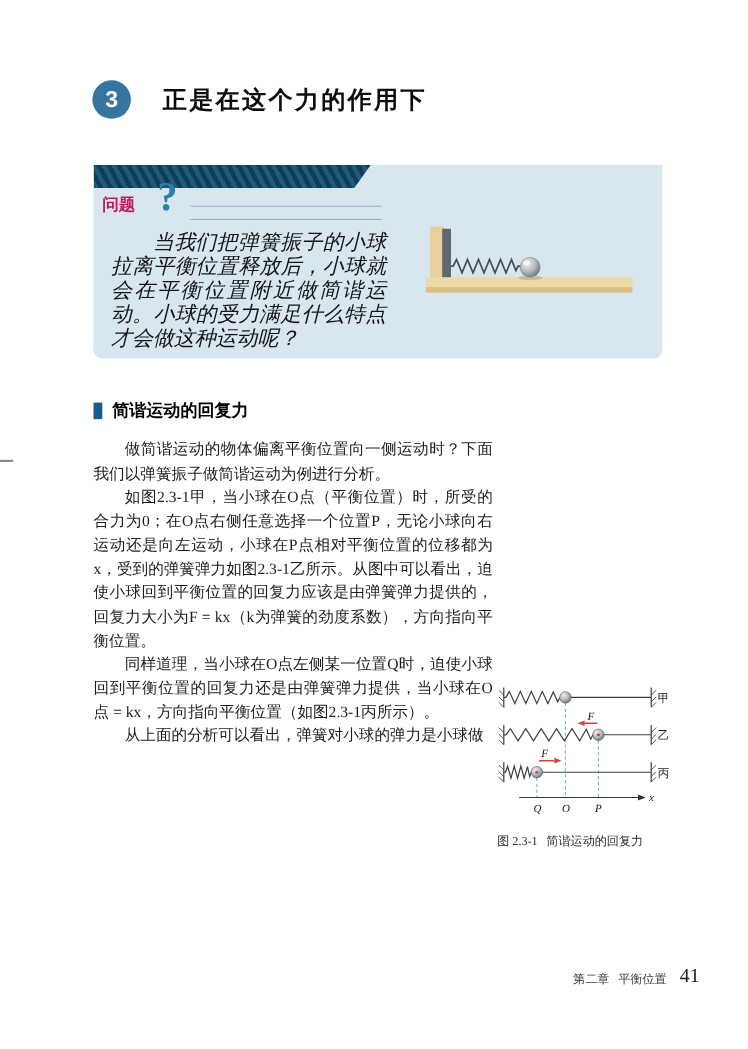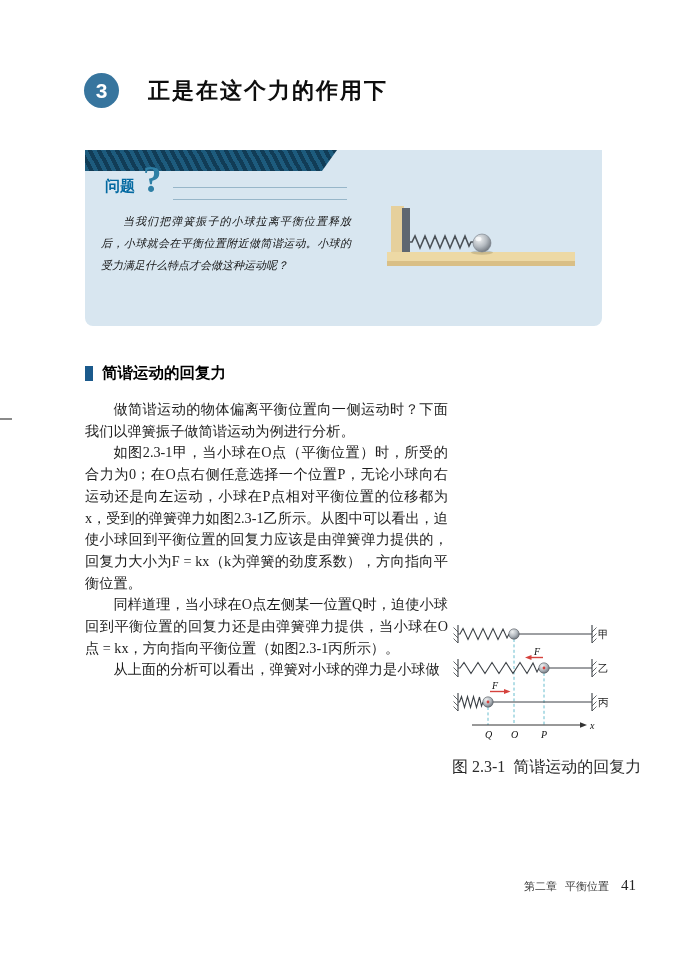--- a/index.html
+++ b/index.html
@@ -12,55 +12,55 @@
              font:bold 21px "Liberation Sans",sans-serif;}
   .page-title{position:absolute;left:148px;top:76px;margin:0;
               font:bold 22px "Liberation Sans",sans-serif;color:#0d0d0d;letter-spacing:2px;}
 
   
   .problem-box{position:absolute;left:85px;top:150px;width:517px;height:176px;
                background:#d8e6f0;border-radius:0 0 8px 8px;}
   .band{position:absolute;top:0;left:0;height:21px;width:252px;
         background:repeating-linear-gradient(62deg,#1d5b7d 0 4px,#113c56 4px 8px);
         clip-path:polygon(0 0,100% 0,calc(100% - 15px) 100%,0 100%);}
-  .prob-label{position:absolute;left:20px;top:27px;font:bold 15px "Liberation Sans",sans-serif;color:#0369a1;}
+  .prob-label{position:absolute;left:8px;top:27px;font:bold 15px "Liberation Sans",sans-serif;color:#be185d;}
   .prob-qmark{position:absolute;left:58px;top:8px;font:bold 37px "Liberation Serif",serif;color:#2e7fa5;}
   .rule{position:absolute;height:1px;background:#97b6c9;}
   .rule1{left:88px;top:37px;width:174px;}
   .rule2{left:88px;top:49px;width:174px;}
   .prob-text{position:absolute;left:16px;top:60px;width:250px;margin:0;
-             font-size:11px;font-style:italic;line-height:22px;text-align:justify;
+             font-size:19px;font-style:italic;line-height:22px;text-align:justify;
              text-indent:2em;color:#141414;}
   .illus{position:absolute;left:296px;top:50px;width:205px;height:75px;}
 
   
   .body-col{position:absolute;left:85px;top:338px;width:363px;
             font-size:14.2px;line-height:21.7px;text-align:justify;}
   .body-col p{margin:0;text-indent:2em;}
   .term{color:#2e7fa5;font-weight:bold;}
   .sec-head{display:flex;align-items:center;gap:9px;margin:25px 0 15px 0;text-indent:0;}
   .sec-bullet{width:8px;height:15px;background:#1b5a8c;flex:none;}
   .sec-title{font:bold 15.5px "Liberation Sans",sans-serif;color:#000;}
 
   
   .figure{position:absolute;left:452px;top:622px;width:160px;}
   .fig-svg{display:block;width:158px;height:122px;}
   .spring{fill:none;stroke:#3c4146;stroke-width:1.1;}
   .rail{stroke:#3c4146;stroke-width:1;}
   .dash{stroke:#58b6c8;stroke-width:0.9;stroke-dasharray:3 2.4;}
   .it{font-family:"Liberation Serif",serif;font-style:italic;font-size:10px;fill:#111;}
   .cn{font-family:"Liberation Serif",serif;font-size:10.5px;fill:#1a1a1a;}
-  .fig-cap{margin-top:13px;font-size:16px;color:#2b2b2b;white-space:nowrap;}
+  .fig-cap{margin-top:13px;font-size:11px;color:#2b2b2b;white-space:nowrap;}
   .fig-cap .cap-label{margin-right:8px;}
 
   
   .footer{position:absolute;top:877px;right:44px;display:flex;align-items:flex-end;gap:12px;
           font-size:11px;color:#3a3a3a;}
   .footer .chap-gap{margin-left:-4px;}
-  .footer .page-num{font-size:15px;color:#222;}
+  .footer .page-num{font-size:18px;color:#222;}
 
   .margin-tick{position:absolute;left:0;top:418px;width:12px;height:2px;background:#8a8a8a;}
 </style>
 </head>
 <body>
 
 <div class="page">
 
   <div class="margin-tick"></div>
 

